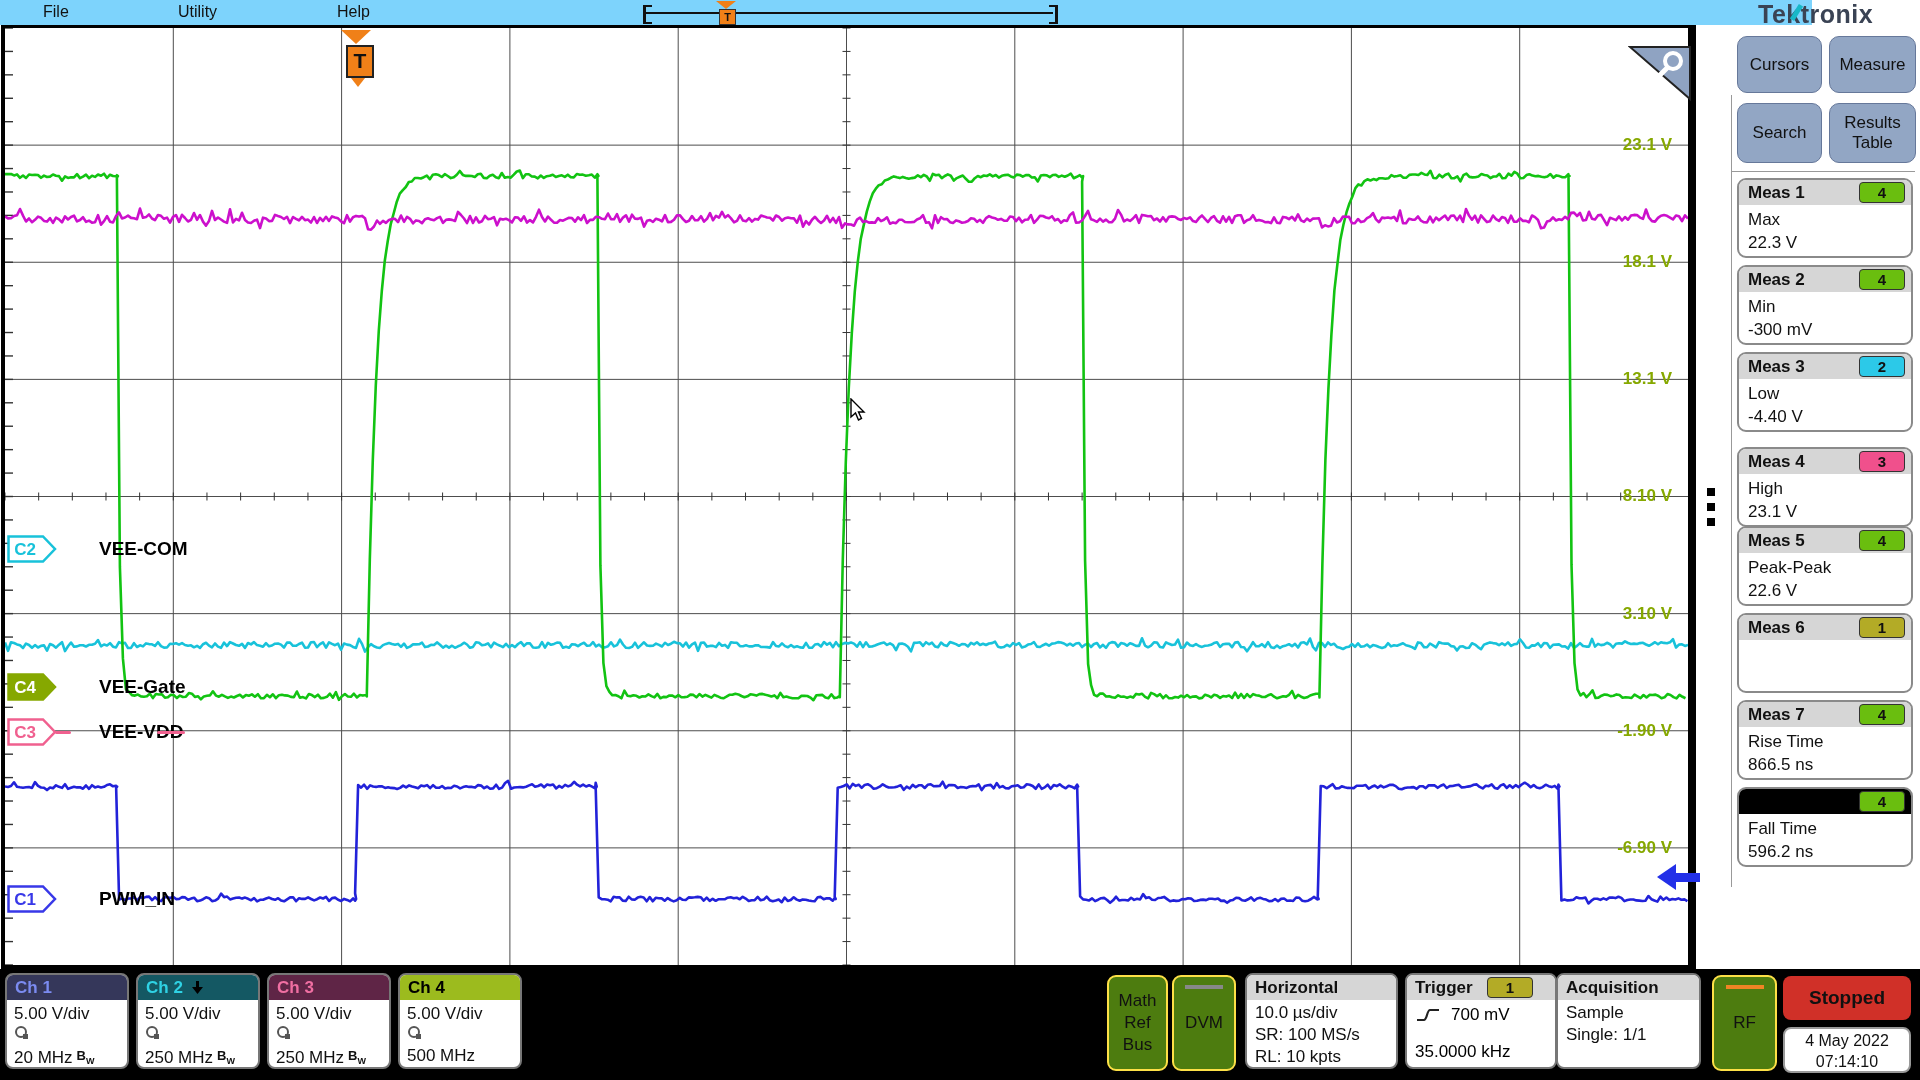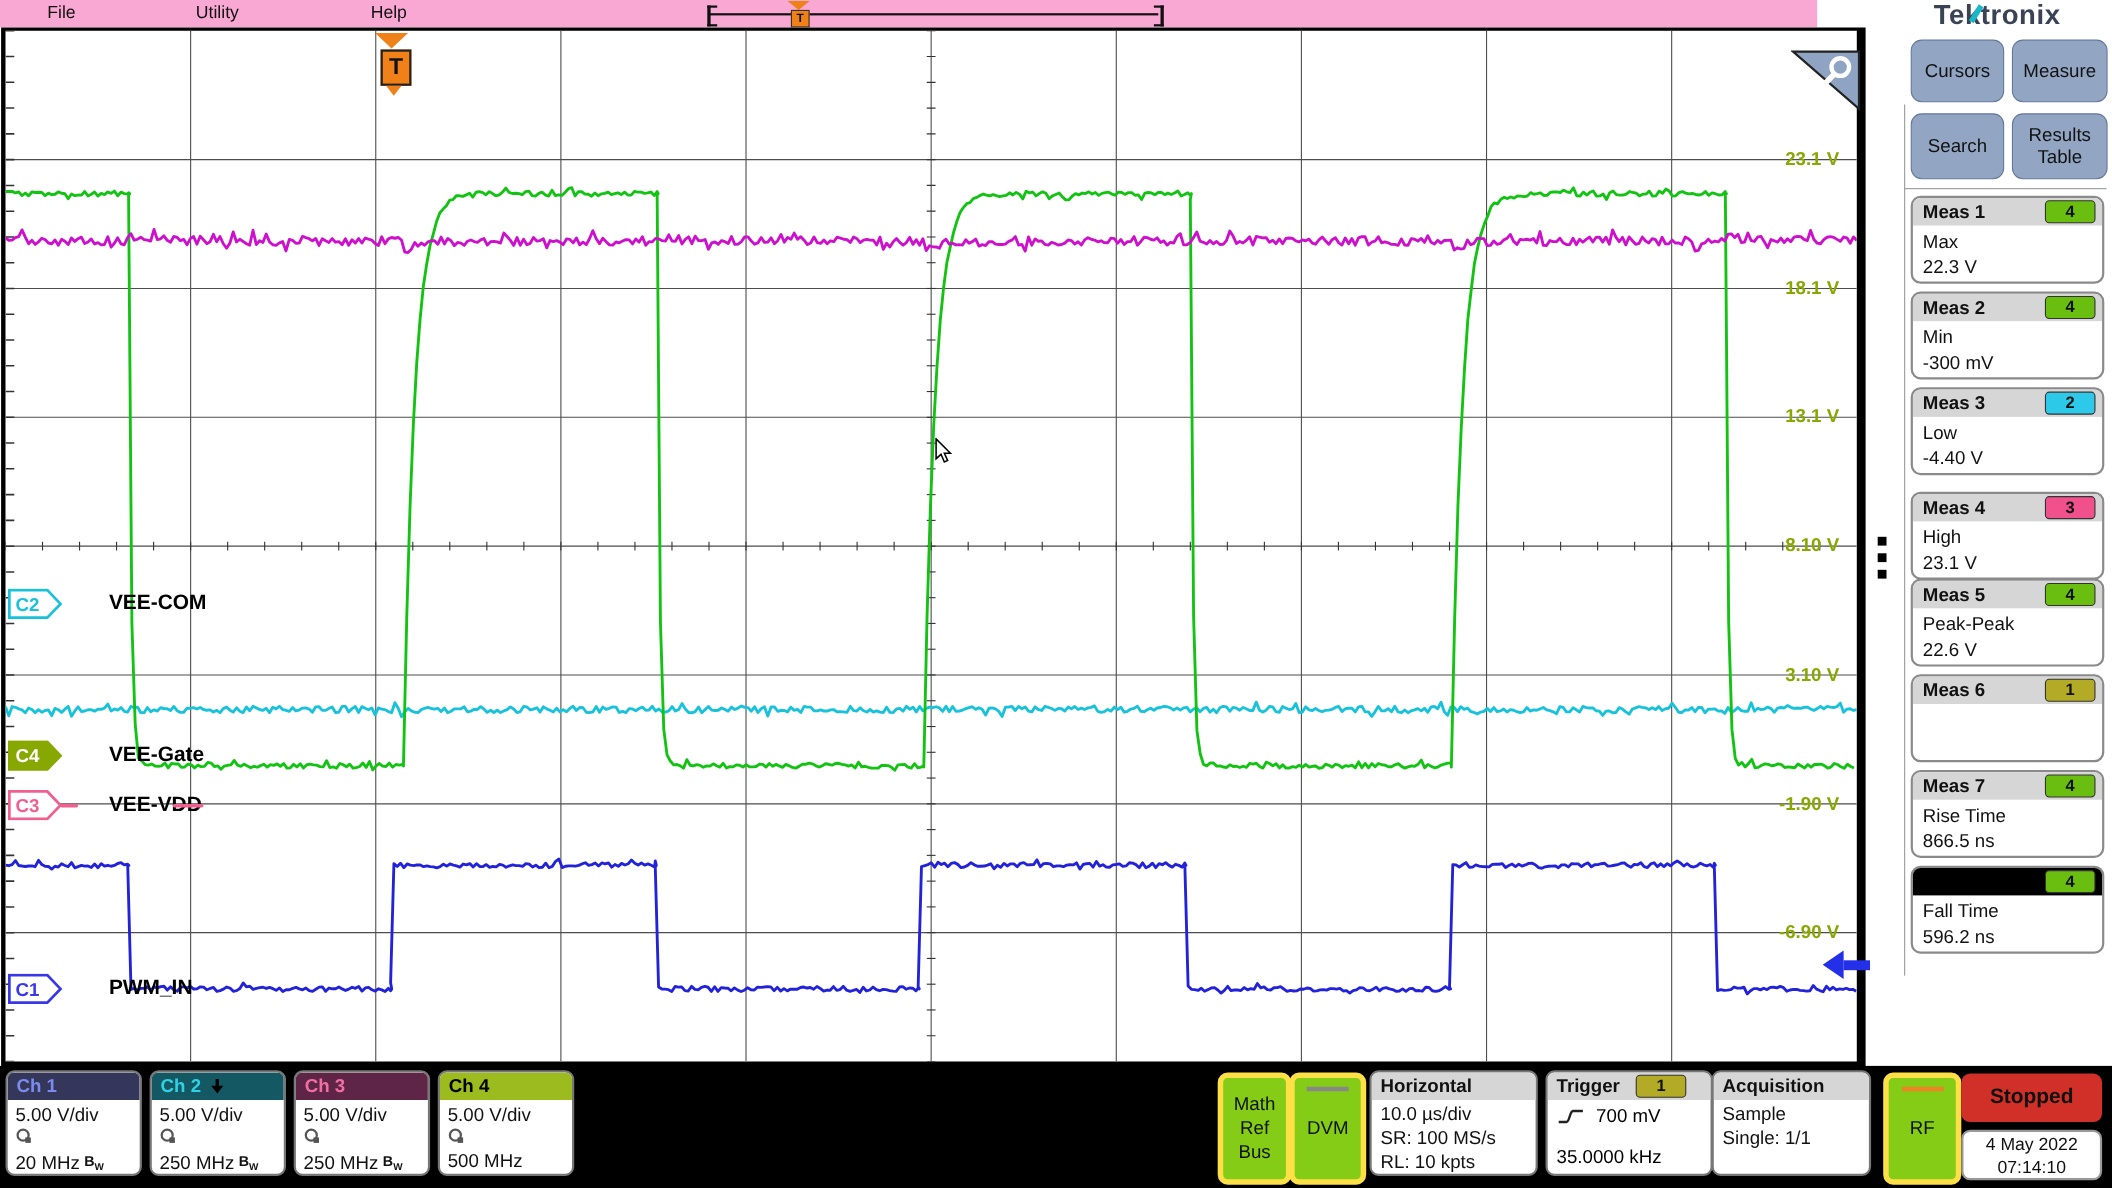--- a/index.html
+++ b/index.html
@@ -1,20 +1,20 @@
 <!DOCTYPE html>
 <html><head>
 <meta charset="utf-8">
 <style>
   html,body{margin:0;padding:0;background:#fff;}
   #screen{position:relative;width:1920px;height:1080px;background:#ffffff;
     font-family:"Liberation Sans","DejaVu Sans",sans-serif;overflow:hidden;}
 
   
-  .menubar{position:absolute;left:0;top:0;width:1652px;height:25px;background:#f9a8d4;}
+  .menubar{position:absolute;left:0;top:0;width:1812px;height:25px;background:#7dd3fc;}
   .menu-item{position:absolute;top:3px;font-size:16px;color:#111;cursor:default;}
   #menu-file{left:43px;} #menu-utility{left:178px;} #menu-help{left:337px;}
   .logo{position:absolute;left:1758px;top:0px;font-size:25px;font-weight:bold;color:#3a4354;letter-spacing:0.5px;}
   .logo-slash{position:absolute;left:36px;top:4px;width:5px;height:17px;background:#18b8c8;transform:rotate(32deg);}
   
   .hpos-line{position:absolute;left:645px;top:12px;width:408px;height:2px;background:#111;}
   .hpos-brl{position:absolute;left:643px;top:5px;width:6px;height:15px;border-left:3px solid #111;border-top:2px solid #111;border-bottom:2px solid #111;}
   .hpos-brr{position:absolute;left:1049px;top:5px;width:6px;height:15px;border-right:3px solid #111;border-top:2px solid #111;border-bottom:2px solid #111;}
   .hpos-tri{position:absolute;left:716px;top:1px;width:0;height:0;border-left:10px solid transparent;border-right:10px solid transparent;border-top:8px solid #f08018;}
   .hpos-flag{position:absolute;left:719px;top:9px;width:15px;height:14px;background:#f08018;border:1px solid #333;color:#111;
@@ -70,21 +70,21 @@
   .card{position:absolute;top:4px;height:96px;background:#fff;border:2px solid #777;border-radius:8px;
      box-sizing:border-box;overflow:hidden;cursor:pointer;}
   .ch-card{width:124px;}
   #chcard-0{left:5px;} #chcard-1{left:136px;} #chcard-2{left:267px;} #chcard-3{left:398px;}
   .ch-head{height:25px;display:flex;align-items:center;gap:8px;padding:0 0 0 8px;font-size:17px;font-weight:bold;}
   .ch-body{padding:2px 0 0 7px;font-size:17px;color:#111;}
   .ch-scale{line-height:23px;}
   .bw-row{line-height:22px;display:flex;align-items:center;gap:4px;}
   .bw-tag{font-size:13px;font-weight:bold;}
   .bw-tag sub{font-size:9px;}
-  .sq-btn{position:absolute;top:6px;height:92px;background:#84cc16;border:5px solid #fde047;border-radius:9px;
+  .sq-btn{position:absolute;top:6px;height:92px;background:#4d7c0f;border:2px solid #fde047;border-radius:9px;
      color:#111;font-size:17px;display:flex;align-items:center;justify-content:center;text-align:center;line-height:1.3;cursor:pointer;}
   #btn-math{left:1107px;width:57px;}
   #btn-dvm{left:1172px;width:60px;}
   #btn-rf{left:1712px;width:61px;}
   .btn-topline{position:absolute;top:8px;left:50%;transform:translateX(-50%);width:38px;height:4px;}
   .panel-head{height:25px;background:#d6d6d6;display:flex;align-items:center;justify-content:space-between;
      padding:0 22px 0 8px;font-size:17px;font-weight:bold;color:#111;}
   #card-horizontal{left:1245px;width:153px;}
   #card-trigger{left:1405px;width:152px;}
   #card-acquisition{left:1556px;width:145px;}

